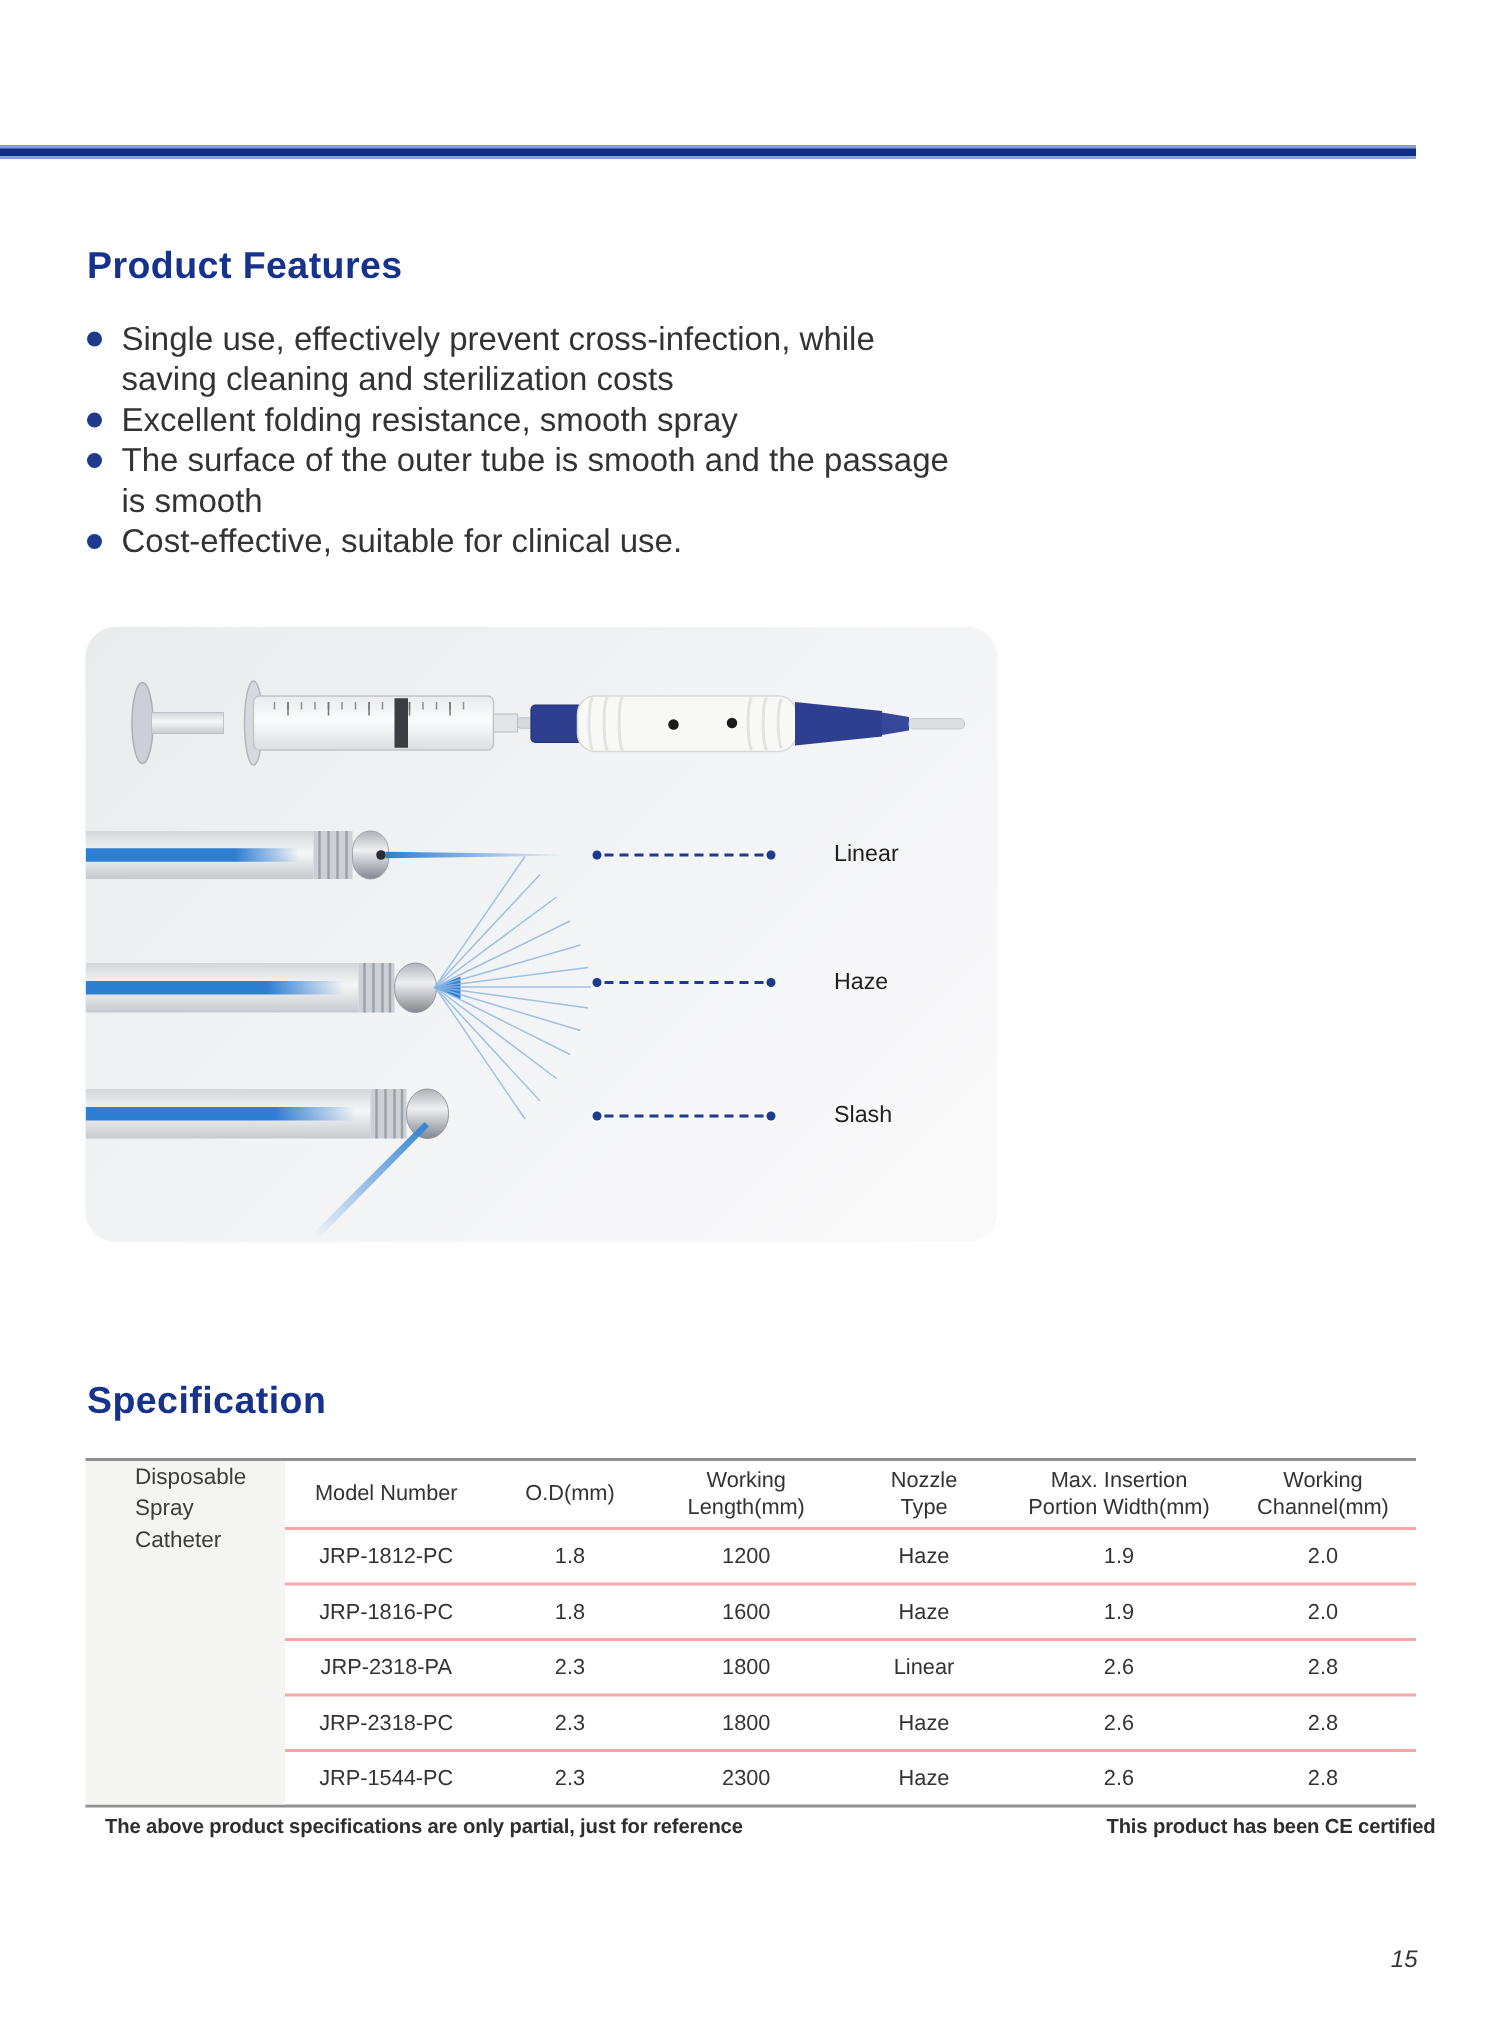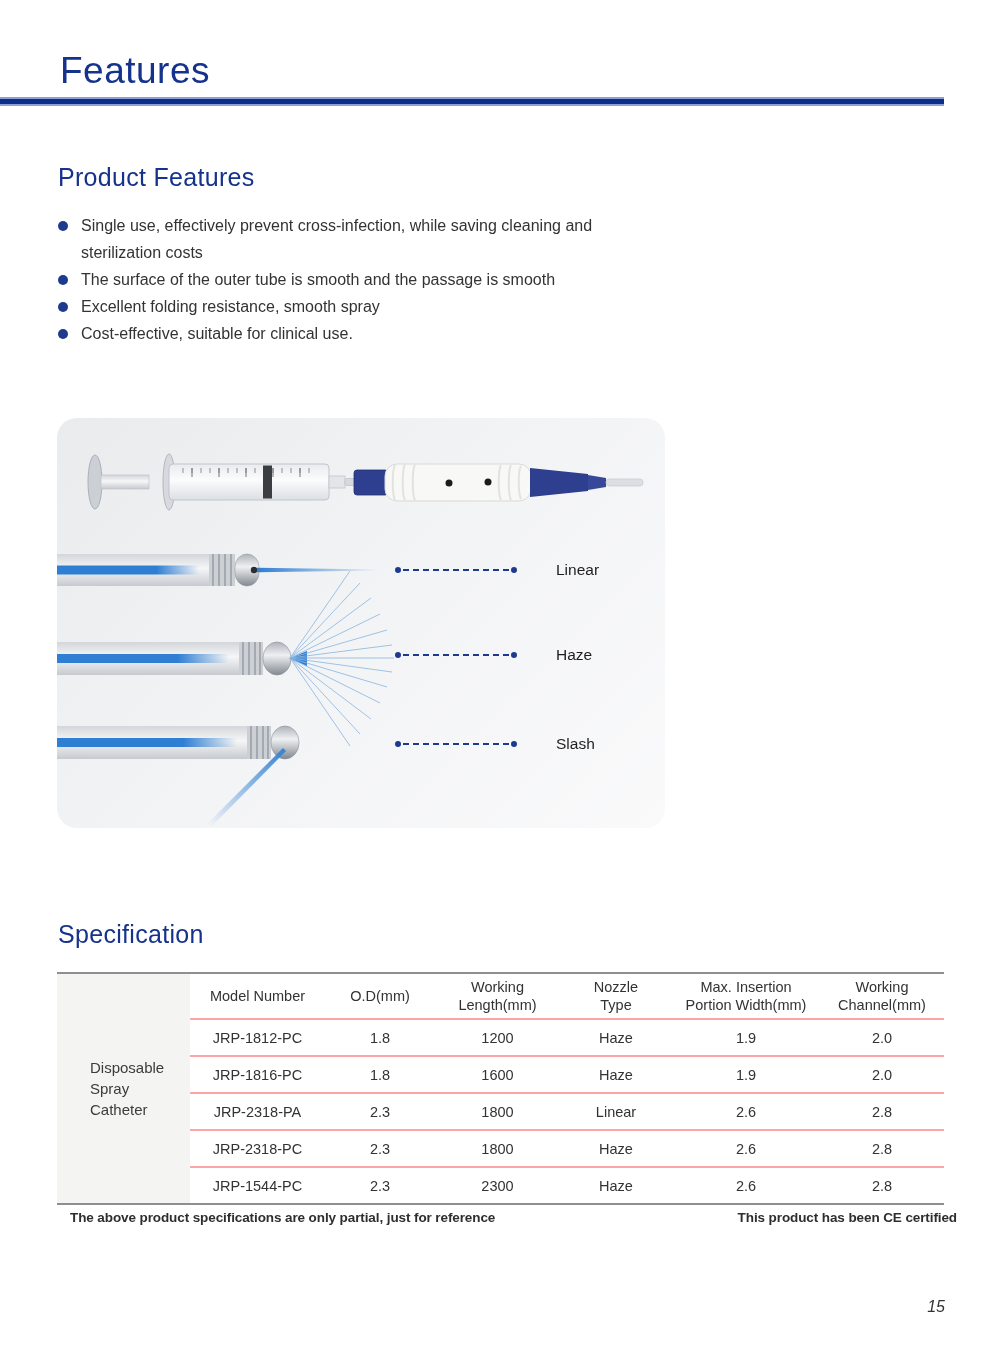--- a/index.html
+++ b/index.html
@@ -10,36 +10,36 @@
   .page-title{
     position:absolute;left:60px;top:50px;margin:0;
     font-size:37px;font-weight:500;color:#15328c;letter-spacing:0.5px;
   }
   .title-rule{
     position:absolute;left:0;top:97px;width:944px;height:5px;
     background:#0e2d86;border-top:2px solid #8aa0d8;border-bottom:2px solid #8aa0d8;
   }
   .section-heading{
     position:absolute;left:58px;margin:0;
-    font-size:25px;font-weight:400;color:#15328c;letter-spacing:0.3px;
+    font-size:25px;font-weight:700;color:#15328c;letter-spacing:0.3px;
   }
   .h-product{top:163px;}
   .h-spec{top:920px;}
 
   
   .feature-list{
     position:absolute;left:58px;top:212px;width:575px;
     list-style:none;margin:0;padding:0;
   }
   .feature-item{display:flex;align-items:flex-start;}
   .dot{
     flex:0 0 auto;width:10px;height:10px;border-radius:50%;
     background:#1d3a8c;margin:9px 13px 0 0;
   }
-  .ftext{font-size:16px;line-height:27px;color:#333;}
+  .ftext{font-size:22px;line-height:27px;color:#333;}
 
   
   .figure-box{
     position:absolute;left:57px;top:418px;width:608px;height:410px;
     border-radius:20px;overflow:hidden;
     background:linear-gradient(135deg,#eaebed 0%,#f2f3f5 45%,#fafafb 100%);
   }
   .figure-svg{position:absolute;left:0;top:0;}
   .legend-row{position:absolute;left:338px;display:flex;align-items:center;height:20px;}
   .lg1{top:142px;} .lg2{top:227px;} .lg3{top:316px;text-align:center;}
@@ -48,21 +48,21 @@
   .dashline .dashes{flex:1 1 auto;height:0;border-top:2px dashed #1d3a8c;margin:0 2px;}
   .spray-label{margin-left:39px;font-size:15.5px;color:#1f1f1f;}
 
   
   .spec-table{
     position:absolute;left:57px;top:972px;width:887px;
     border-top:2px solid #8f8f8f;border-bottom:2px solid #8f8f8f;
     display:flex;box-sizing:border-box;
   }
   .row-group-cell{
-    flex:0 0 133px;background:#f4f4f2;display:flex;align-items:center;
+    flex:0 0 133px;background:#f4f4f2;display:flex;align-items:flex-start;
     padding-left:33px;box-sizing:border-box;
   }
   .row-group-text{font-size:15px;line-height:21px;color:#3c3c3c;width:85px;}
   .spec-right{flex:1 1 auto;}
   .tr-head,.tr{
     display:grid;grid-template-columns:135px 110px 125px 112px 148px 124px;
     align-items:center;
   }
   .tr-head{height:44px;}
   .tr{height:35px;border-top:2px solid #fca5a5;}
@@ -79,37 +79,36 @@
   }
   .footnote{font-size:13.5px;font-weight:700;color:#2e2e2e;letter-spacing:-0.1px;}
 
   .page-number{position:absolute;right:55px;top:1298px;font-size:16px;color:#333;font-style:italic;}
 </style>
 </head>
 <body>
 
 <div class="page">
 
-  <h1 class="page-title">Features</h1>
   <div class="title-rule"></div>
 
   <h2 class="section-heading h-product">Product Features</h2>
 
   <ul class="feature-list">
       <li class="feature-item">
         <span class="dot"></span>
         <span class="ftext">Single use, effectively prevent cross-infection, while saving cleaning and sterilization costs</span>
       </li>
       <li class="feature-item">
         <span class="dot"></span>
-        <span class="ftext">The surface of the outer tube is smooth and the passage is smooth</span>
+        <span class="ftext">Excellent folding resistance, smooth spray</span>
       </li>
       <li class="feature-item">
         <span class="dot"></span>
-        <span class="ftext">Excellent folding resistance, smooth spray</span>
+        <span class="ftext">The surface of the outer tube is smooth and the passage is smooth</span>
       </li>
       <li class="feature-item">
         <span class="dot"></span>
         <span class="ftext">Cost-effective, suitable for clinical use.</span>
       </li>
     </ul>
 
   <div class="figure-box">
     <svg class="figure-svg" width="608" height="410" viewBox="0 0 608 410" xmlns="http://www.w3.org/2000/svg">
       <defs>

